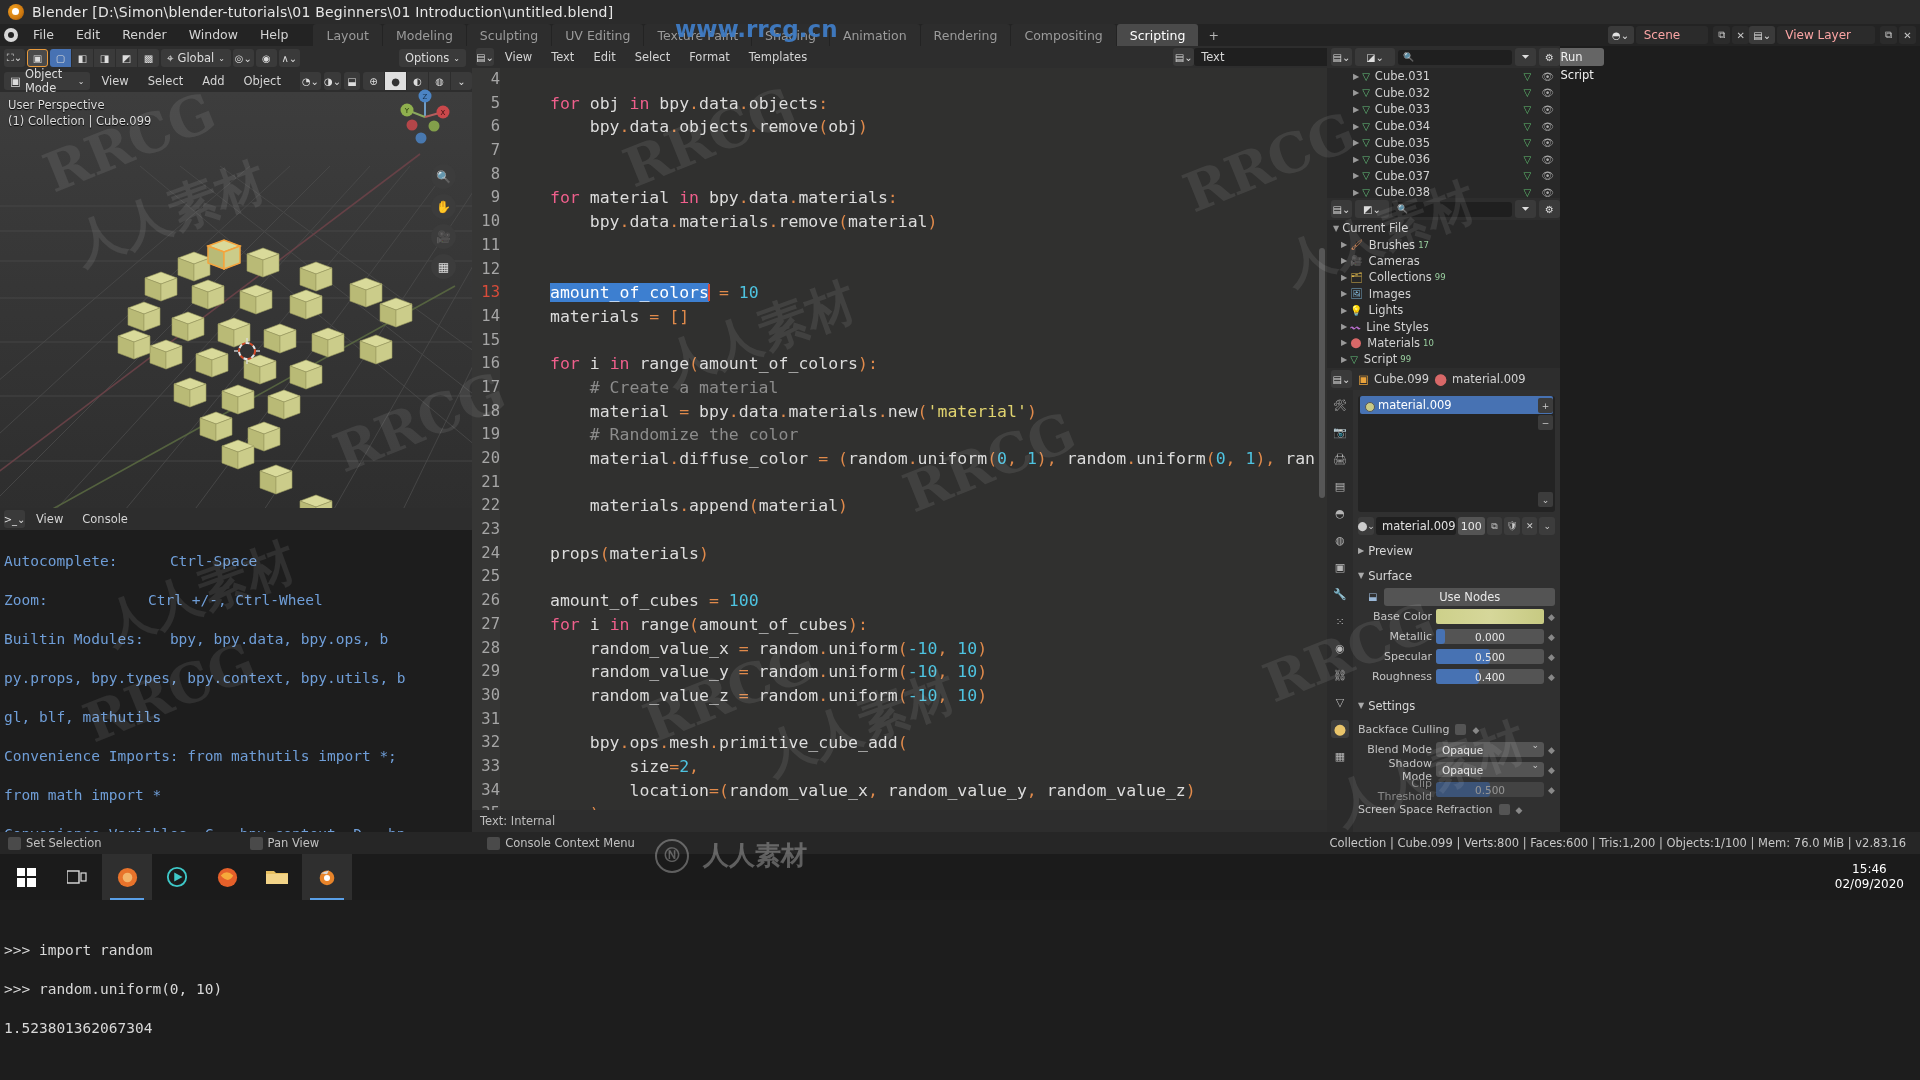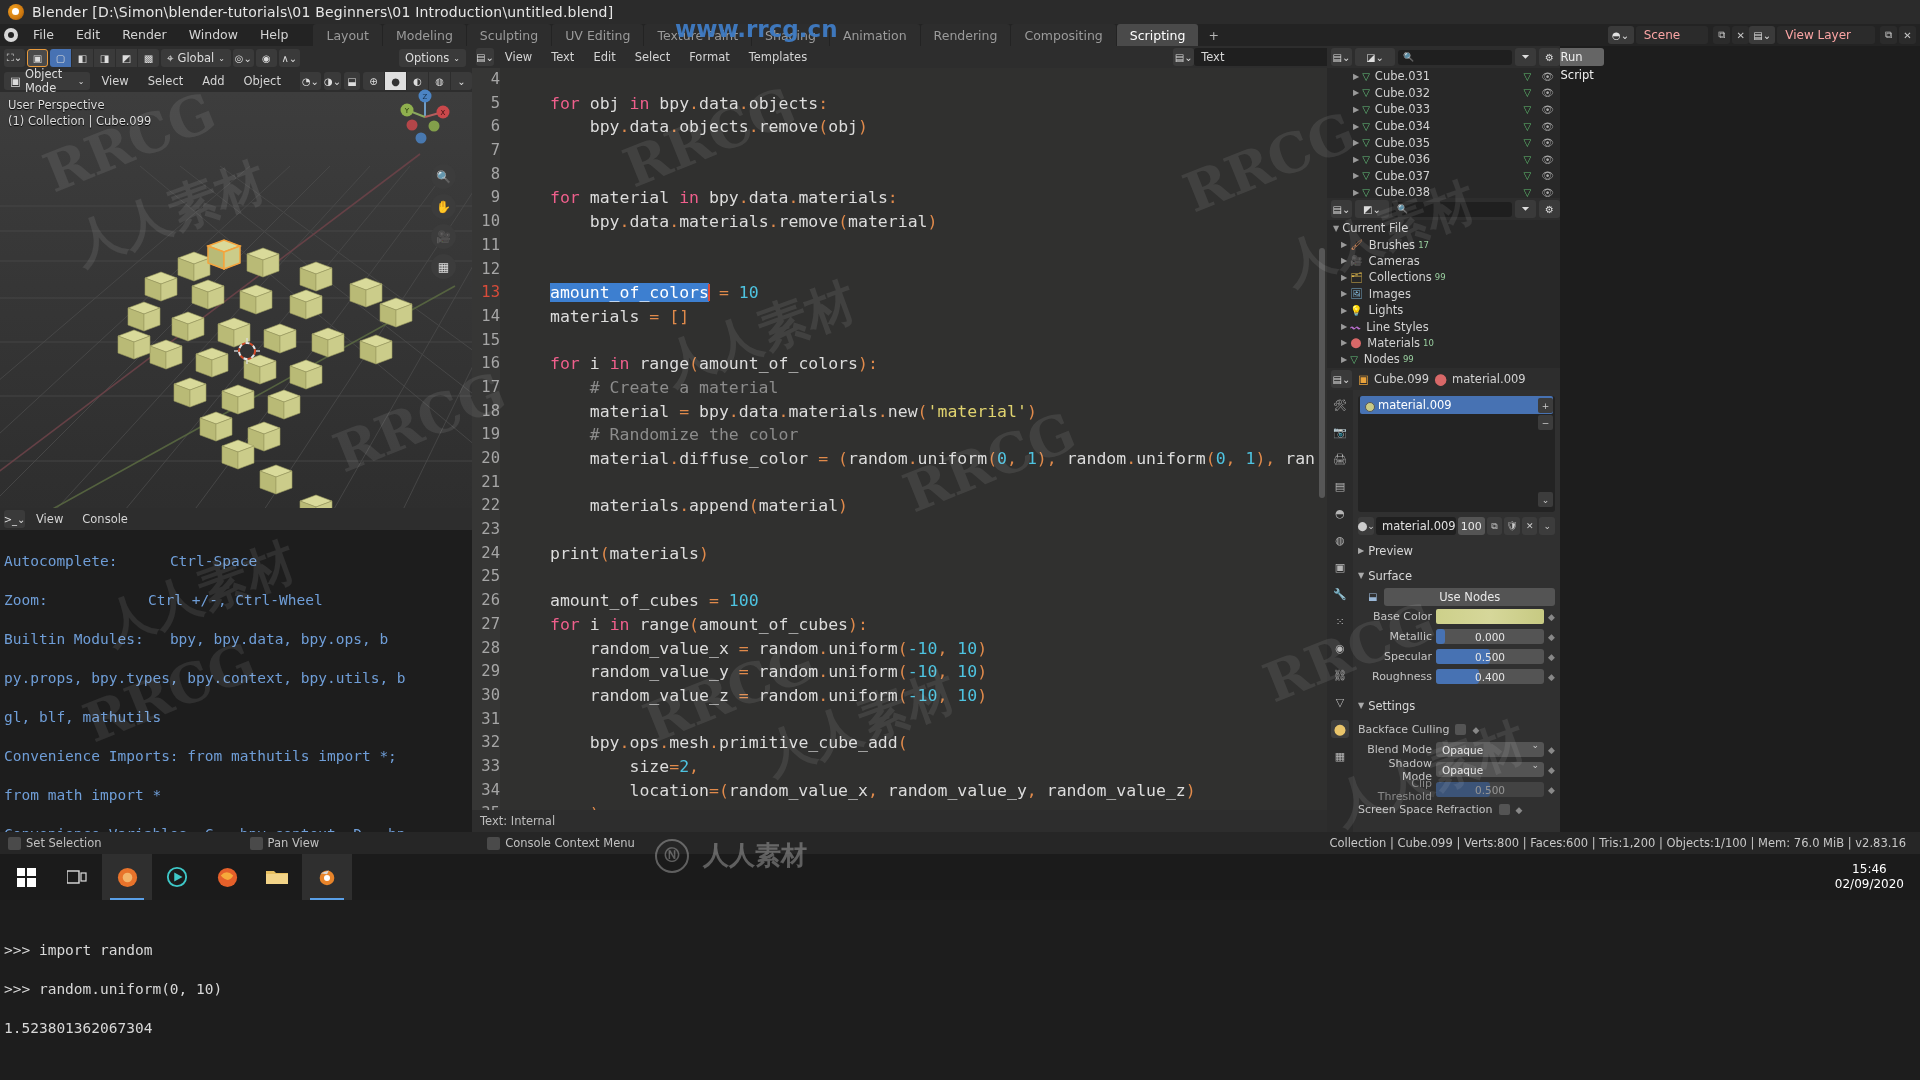--- a/index.html
+++ b/index.html
@@ -600,21 +600,21 @@
           <div class="crow"><span class="cno">14</span><span class="ctx"><span>materials </span><span class="k-op">=</span><span> </span><span class="k-op">[]</span></span></div>
           <div class="crow"><span class="cno">15</span><span class="ctx"></span></div>
           <div class="crow"><span class="cno">16</span><span class="ctx"><span class="k-kw">for</span><span> i </span><span class="k-kw">in</span><span> range</span><span class="k-op">(</span><span>amount_of_colors</span><span class="k-op">)</span><span class="k-op">:</span></span></div>
           <div class="crow"><span class="cno">17</span><span class="ctx"><span class="k-com">    # Create a material</span></span></div>
           <div class="crow"><span class="cno">18</span><span class="ctx"><span>    material </span><span class="k-op">=</span><span> bpy</span><span class="k-op">.</span><span>data</span><span class="k-op">.</span><span>materials</span><span class="k-op">.</span><span>new</span><span class="k-op">(</span><span class="k-str">'material'</span><span class="k-op">)</span></span></div>
           <div class="crow"><span class="cno">19</span><span class="ctx"><span class="k-com">    # Randomize the color</span></span></div>
           <div class="crow"><span class="cno">20</span><span class="ctx"><span>    material</span><span class="k-op">.</span><span>diffuse_color </span><span class="k-op">=</span><span> </span><span class="k-op">(</span><span>random</span><span class="k-op">.</span><span>uniform</span><span class="k-op">(</span><span class="k-num">0</span><span class="k-op">,</span><span> </span><span class="k-num">1</span><span class="k-op">)</span><span class="k-op">,</span><span> random</span><span class="k-op">.</span><span>uniform</span><span class="k-op">(</span><span class="k-num">0</span><span class="k-op">,</span><span> </span><span class="k-num">1</span><span class="k-op">)</span><span class="k-op">,</span><span> ran</span></span></div>
           <div class="crow"><span class="cno">21</span><span class="ctx"></span></div>
           <div class="crow"><span class="cno">22</span><span class="ctx"><span>    materials</span><span class="k-op">.</span><span>append</span><span class="k-op">(</span><span>material</span><span class="k-op">)</span></span></div>
           <div class="crow"><span class="cno">23</span><span class="ctx"></span></div>
-          <div class="crow"><span class="cno">24</span><span class="ctx"><span>print</span><span class="k-op">(</span><span>materials</span><span class="k-op">)</span></span></div>
+          <div class="crow"><span class="cno">24</span><span class="ctx"><span>props</span><span class="k-op">(</span><span>materials</span><span class="k-op">)</span></span></div>
           <div class="crow"><span class="cno">25</span><span class="ctx"></span></div>
           <div class="crow"><span class="cno">26</span><span class="ctx"><span>amount_of_cubes </span><span class="k-op">=</span><span> </span><span class="k-num">100</span></span></div>
           <div class="crow"><span class="cno">27</span><span class="ctx"><span class="k-kw">for</span><span> i </span><span class="k-kw">in</span><span> range</span><span class="k-op">(</span><span>amount_of_cubes</span><span class="k-op">)</span><span class="k-op">:</span></span></div>
           <div class="crow"><span class="cno">28</span><span class="ctx"><span>    random_value_x </span><span class="k-op">=</span><span> random</span><span class="k-op">.</span><span>uniform</span><span class="k-op">(</span><span class="k-num">-10</span><span class="k-op">,</span><span> </span><span class="k-num">10</span><span class="k-op">)</span></span></div>
           <div class="crow"><span class="cno">29</span><span class="ctx"><span>    random_value_y </span><span class="k-op">=</span><span> random</span><span class="k-op">.</span><span>uniform</span><span class="k-op">(</span><span class="k-num">-10</span><span class="k-op">,</span><span> </span><span class="k-num">10</span><span class="k-op">)</span></span></div>
           <div class="crow"><span class="cno">30</span><span class="ctx"><span>    random_value_z </span><span class="k-op">=</span><span> random</span><span class="k-op">.</span><span>uniform</span><span class="k-op">(</span><span class="k-num">-10</span><span class="k-op">,</span><span> </span><span class="k-num">10</span><span class="k-op">)</span></span></div>
           <div class="crow"><span class="cno">31</span><span class="ctx"></span></div>
           <div class="crow"><span class="cno">32</span><span class="ctx"><span>    bpy</span><span class="k-op">.</span><span>ops</span><span class="k-op">.</span><span>mesh</span><span class="k-op">.</span><span>primitive_cube_add</span><span class="k-op">(</span></span></div>
           <div class="crow"><span class="cno">33</span><span class="ctx"><span>        size</span><span class="k-op">=</span><span class="k-num">2</span><span class="k-op">,</span></span></div>
           <div class="crow"><span class="cno">34</span><span class="ctx"><span>        location</span><span class="k-op">=</span><span class="k-op">(</span><span>random_value_x</span><span class="k-op">,</span><span> random_value_y</span><span class="k-op">,</span><span> random_value_z</span><span class="k-op">)</span></span></div>
@@ -751,21 +751,21 @@
         </div>
         <div class="bf-row">
           <span class="ol-tri">▶</span>
           <span class="bf-ic" style="color:#d86868">⬤</span>
           <span>Materials</span>
           <span class="bf-count">10</span>
         </div>
         <div class="bf-row">
           <span class="ol-tri">▶</span>
           <span class="bf-ic" style="color:#63c07a">▽</span>
-          <span>Nodes</span>
+          <span>Script</span>
           <span class="bf-count">99</span>
         </div>
       </div>
   </div>
 
   <div class="props">
     <div class="pr-header">
       <div class="hdr-icon">▤⌄</div>
       <div class="pr-bread">
         <span style="color:#e9a23b;">▣</span>

